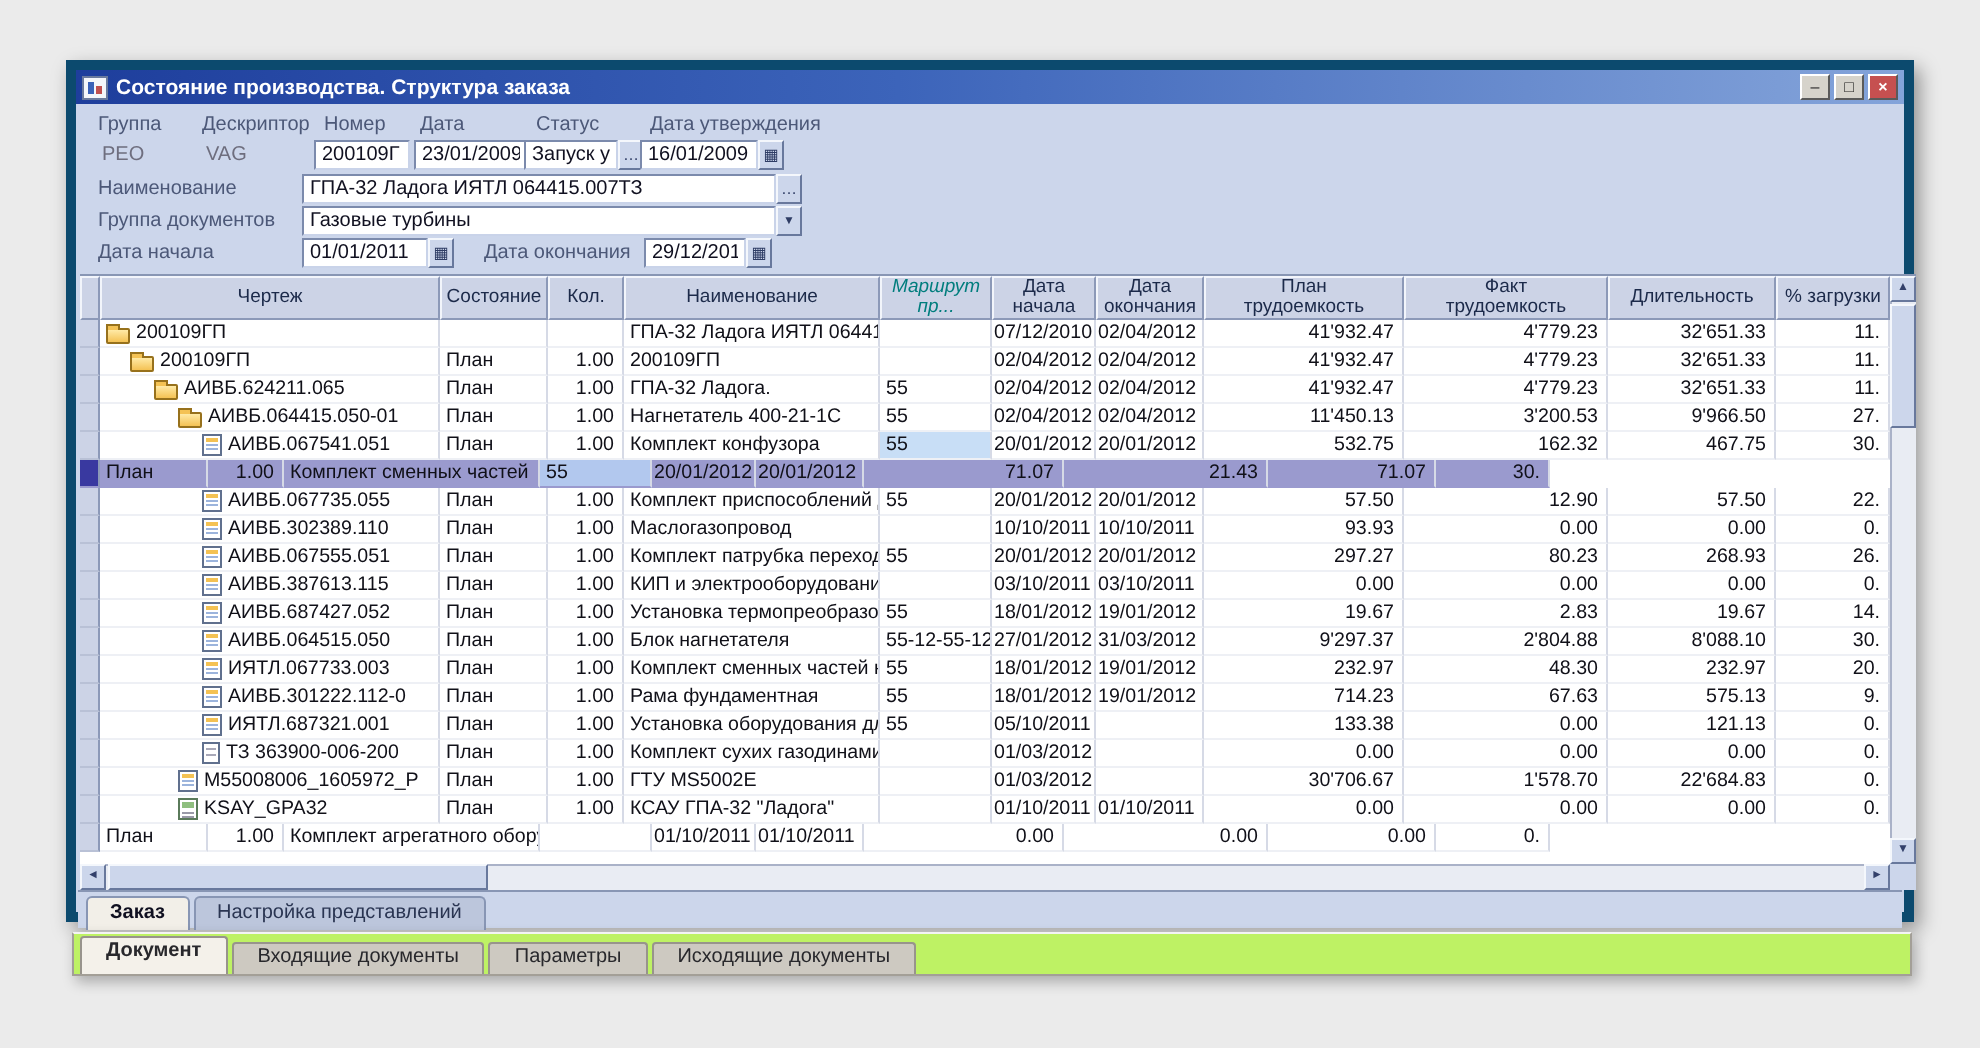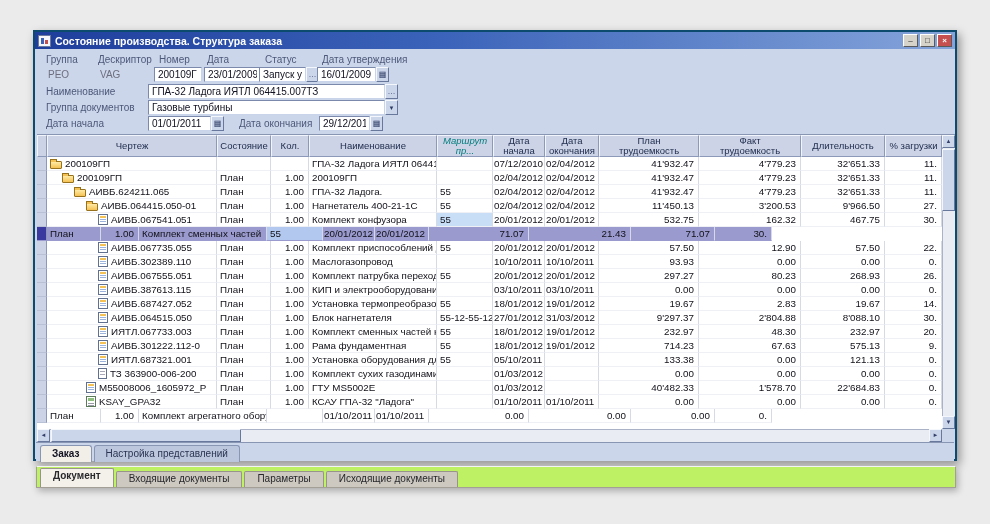--- a/index.html
+++ b/index.html
@@ -7,21 +7,21 @@
   body {
     background:#ebebeb;
     font-family:"Liberation Sans", sans-serif;
     position:relative; overflow:hidden;
     -webkit-font-smoothing:antialiased;
   }
 
   
   .window {
     position:absolute; left:33px; top:30px; width:924px; height:431px;
-    background:#ccd6eb; border:2px solid #0c4a6e;
+    background:#ccd6eb; border:5px solid #0c4a6e;
     box-shadow:3px 4px 9px rgba(0,0,0,.38);
   }
   .titlebar {
     height:17px; display:flex; align-items:center; padding:0 3px;
     background:linear-gradient(90deg,#1e3e9c 0%,#3c64ba 45%,#84a4da 100%);
   }
   .title-icon { width:13px; height:12px; background:#f4f6fa; border:1px solid #6a7a9e; position:relative; margin-right:4px; flex:none; }
   .title-icon::before { content:""; position:absolute; left:2px; bottom:2px; width:3px; height:6px; background:#3a62b8; }
   .title-icon::after  { content:""; position:absolute; left:6px; bottom:2px; width:3px; height:4px; background:#c05050; }
   .title-text { color:#fff; font-size:10.5px; font-weight:bold; flex:1; white-space:nowrap; overflow:hidden; }
@@ -517,21 +517,21 @@
               <span class="indent" style="width: 36px;"></span>
               <span class="icon icon-form"></span>
               <span class="drawing-text">М55008006_1605972_Р</span>
             </div>
             <div class="td w1">План</div>
             <div class="td w2 num">1.00</div>
             <div class="td w3">ГТУ MS5002E</div>
             <div class="td w4"></div>
             <div class="td w5 ctr">01/03/2012</div>
             <div class="td w6 ctr"></div>
-            <div class="td w7 num">40'482.33</div>
+            <div class="td w7 num">30'706.67</div>
             <div class="td w8 num">1'578.70</div>
             <div class="td w9 num">22'684.83</div>
             <div class="td w10 num">0.</div>
           </div>
           <div class="tr">
             <div class="td wgut gutter"></div>
             <div class="td w0 c-tree">
               <span class="indent" style="width: 36px;"></span>
               <span class="icon icon-part"></span>
               <span class="drawing-text">KSAY_GPA32</span>

